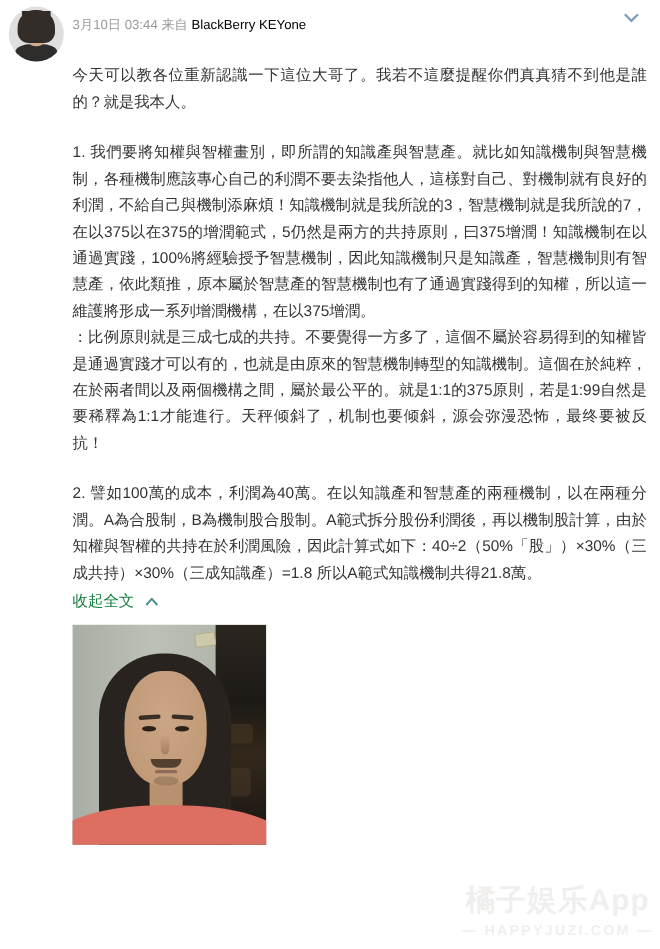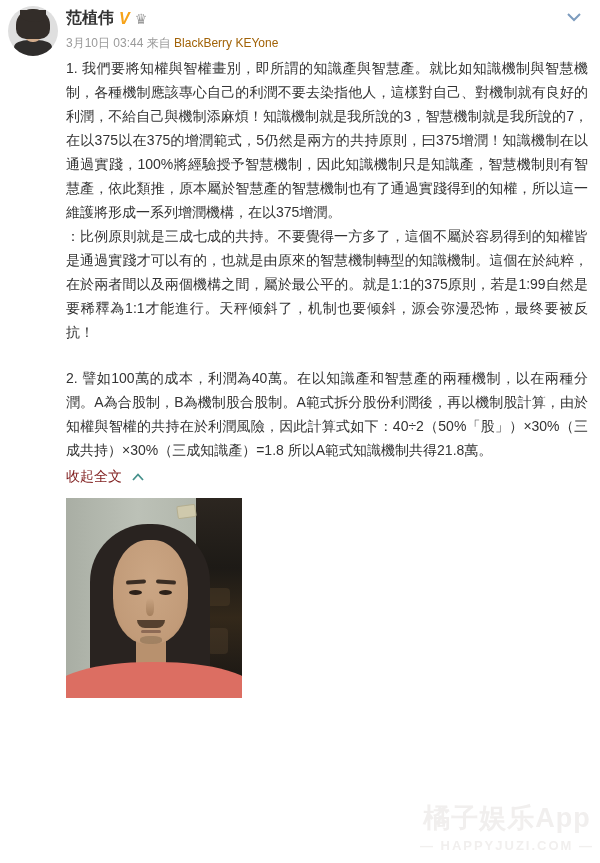--- a/index.html
+++ b/index.html
@@ -18,32 +18,32 @@
     background:#332d29; border-radius:0 0 40% 60%; }
   .av-body { position:absolute; left:6px; top:34px; width:38px; height:18px;
     background:#2f2d2c; border-radius:40% 40% 0 0; }
 
   .head-block { position:absolute; left:66px; top:8px; }
   .name-row { display:flex; align-items:center; gap:5px; }
   .author { font-size:16px; font-weight:bold; color:#333; cursor:pointer; }
   .v-badge { color:#f7a318; font-size:16px; font-weight:bold; font-style:italic; }
   .crown { color:#9b9b9b; font-size:14px; line-height:1; }
   .meta-row { margin-top:6px; font-size:12px; color:#9a9a9a; }
-  .meta-row .src { color:#a16207; cursor:pointer; }
+  .meta-row .src { color:#000000; cursor:pointer; }
 
   .chevron-top { position:absolute; right:18px; top:8px; cursor:pointer; }
 
   
   .content { position:absolute; left:66px; top:56px; width:522px;
     font-size:14px; line-height:24px; color:#333; }
   .para { white-space:pre-line; margin-bottom:22px; text-align:justify; }
   .para:last-of-type { margin-bottom:0; }
 
   .collapse-row { margin-top:2px; display:flex; align-items:center; gap:10px;
-    color:#7f1d1d; font-size:14px; cursor:pointer; }
+    color:#15803d; font-size:14px; cursor:pointer; }
   .collapse-row svg { margin-top:2px; }
 
   
   .photo { position:relative; margin-top:10px; width:176px; height:200px;
     overflow:hidden; background:#b6bbb1; cursor:pointer; }
   .ph-wall { position:absolute; left:0; top:0; width:130px; height:100%;
     background:linear-gradient(90deg,#a9aea4 0%,#bcc1b7 55%,#b2b7ac 100%); }
   .ph-dark { position:absolute; left:130px; top:0; width:46px; height:100%;
     background:linear-gradient(180deg,#2c2620 0%,#1d1a16 35%,#33281a 60%,#241e17 80%,#171411 100%); }
   .ph-blob1 { position:absolute; left:138px; top:90px; width:26px; height:18px;
@@ -91,39 +91,35 @@
 <div class="post">
 
   <div class="avatar">
     <div class="av-body"></div>
     <div class="av-face"></div>
     <div class="av-hair"></div>
     <div class="av-fring"></div>
   </div>
 
   <div class="head-block">
-    <div class="name-row">
-      <span class="author">范植伟</span>
-      <span class="v-badge">V</span>
-      <span class="crown">♛</span>
-    </div>
     <div class="meta-row">
       <span>3月10日 03:44</span>
       <span>来自</span>
       <span class="src">BlackBerry KEYone</span>
     </div>
   </div>
 
   <div class="chevron-top">
     <svg width="16" height="10" viewBox="0 0 16 10">
       <polyline points="2,2 8,8 14,2" fill="none" stroke="#7d9cbe" stroke-width="2"></polyline>
     </svg>
   </div>
 
   <div class="content">
+    <p class="para">今天可以教各位重新認識一下這位大哥了。我若不這麼提醒你們真真猜不到他是誰的？就是我本人。</p>
     <p class="para">1. 我們要將知權與智權畫別，即所謂的知識產與智慧產。就比如知識機制與智慧機制，各種機制應該專心自己的利潤不要去染指他人，這樣對自己、對機制就有良好的利潤，不給自己與機制添麻煩！知識機制就是我所說的3，智慧機制就是我所說的7，在以375以在375的增潤範式，5仍然是兩方的共持原則，曰375增潤！知識機制在以通過實踐，100%將經驗授予智慧機制，因此知識機制只是知識產，智慧機制則有智慧產，依此類推，原本屬於智慧產的智慧機制也有了通過實踐得到的知權，所以這一維護將形成一系列增潤機構，在以375增潤。
 ：比例原則就是三成七成的共持。不要覺得一方多了，這個不屬於容易得到的知權皆是通過實踐才可以有的，也就是由原來的智慧機制轉型的知識機制。這個在於純粹，在於兩者間以及兩個機構之間，屬於最公平的。就是1:1的375原則，若是1:99自然是要稀釋為1:1才能進行。天秤倾斜了，机制也要倾斜，源会弥漫恐怖，最终要被反抗！</p>
     <p class="para">2. 譬如100萬的成本，利潤為40萬。在以知識產和智慧產的兩種機制，以在兩種分潤。A為合股制，B為機制股合股制。A範式拆分股份利潤後，再以機制股計算，由於知權與智權的共持在於利潤風險，因此計算式如下：40÷2（50%「股」）×30%（三成共持）×30%（三成知識產）=1.8 所以A範式知識機制共得21.8萬。</p>
 
     <div class="collapse-row">
       <span>收起全文</span>
       <svg width="12" height="8" viewBox="0 0 12 8">
         <polyline points="1,7 6,1.5 11,7" fill="none" stroke="#45908b" stroke-width="1.8"></polyline>
       </svg>
     </div>

